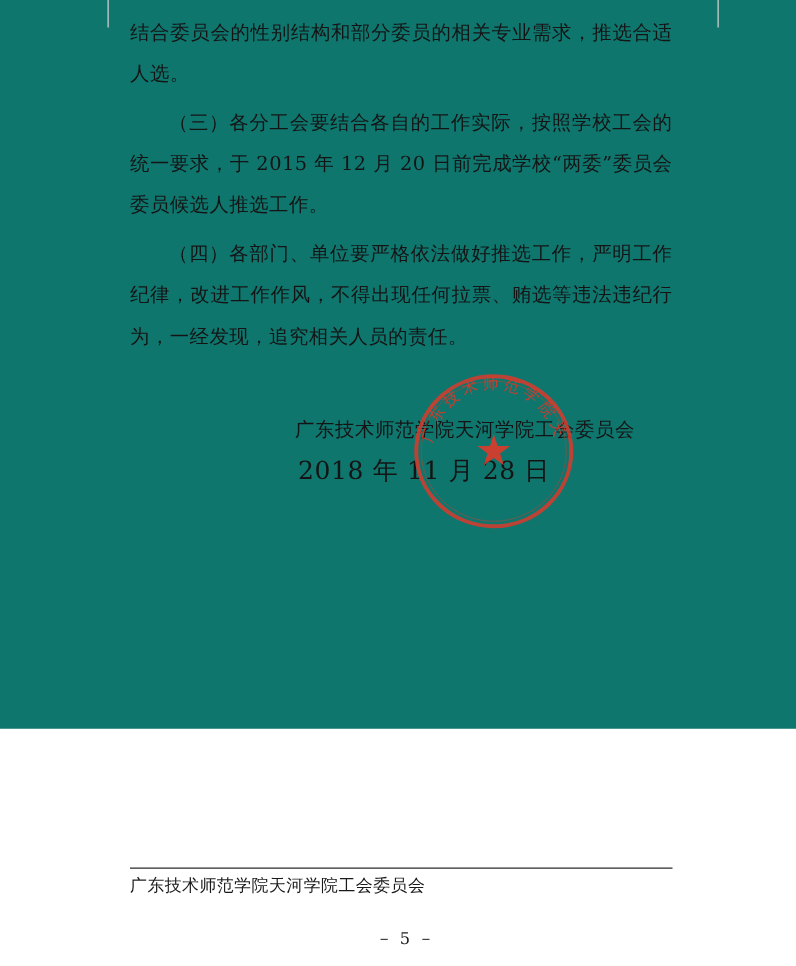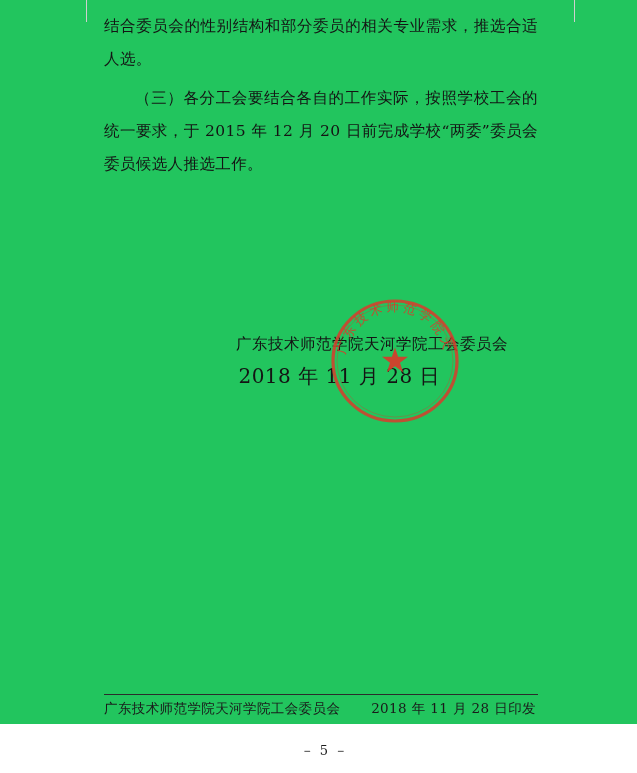--- a/index.html
+++ b/index.html
@@ -13,22 +13,22 @@
     position: relative;
     font-family: "DejaVu Serif", "Liberation Serif", serif;
     color: #1a1a1a;
     overflow: hidden;
   }
 
   .page {
     position: absolute;
     top: 0; left: 0;
     width: 637px;
-    height: 724px;
-    background: #22c55e;
+    height: 583px;
+    background: #0f766e;
   }
 
   
   .edge-mark {
     position: absolute;
     top: 0;
     width: 1px;
     height: 22px;
     background: #cfcfcf;
   }
@@ -133,20 +133,21 @@
 <body>
 
 <div class="page">
 
   <div class="edge-mark left"></div>
   <div class="edge-mark right"></div>
 
   <div class="content">
     <p class="para">结合委员会的性别结构和部分委员的相关专业需求，推选合适人选。</p>
     <p class="para indent gap">（三）各分工会要结合各自的工作实际，按照学校工会的统一要求，于 2015 年 12 月 20 日前完成学校“两委”委员会委员候选人推选工作。</p>
+    <p class="para indent gap">（四）各部门、单位要严格依法做好推选工作，严明工作纪律，改进工作作风，不得出现任何拉票、贿选等违法违纪行为，一经发现，追究相关人员的责任。</p>
   </div>
 
   <div class="sign-block">
     <div class="sign-line">广东技术师范学院天河学院工会委员会</div>
     <div class="sign-date">2018 年 11 月 28 日</div>
   </div>
 
   <div class="seal">
     <svg width="134" height="134" viewBox="0 0 134 134" xmlns="http://www.w3.org/2000/svg">
       <defs>
@@ -157,20 +158,19 @@
       <text font-family="'DejaVu Serif','Liberation Serif',serif" font-size="12.5" fill="#d93b2b" opacity="0.9" letter-spacing="3.4">
         <textPath href="#sealArc" startOffset="4%">广东技术师范学院天河学院工会委员会</textPath>
       </text>
       <text x="67" y="78" text-anchor="middle" font-size="34" fill="#d93b2b" opacity="0.92">★</text>
     </svg>
   </div>
 
   <div class="footer-rule"></div>
   <div class="footer">
     <span class="footer-left">广东技术师范学院天河学院工会委员会</span>
-    <span class="footer-right">2018 年 11 月 28 日印发</span>
   </div>
 
   <div class="page-number">
     <span class="pn-inner">－ 5 －</span>
   </div>
 
 </div>
 
 </body></html>

